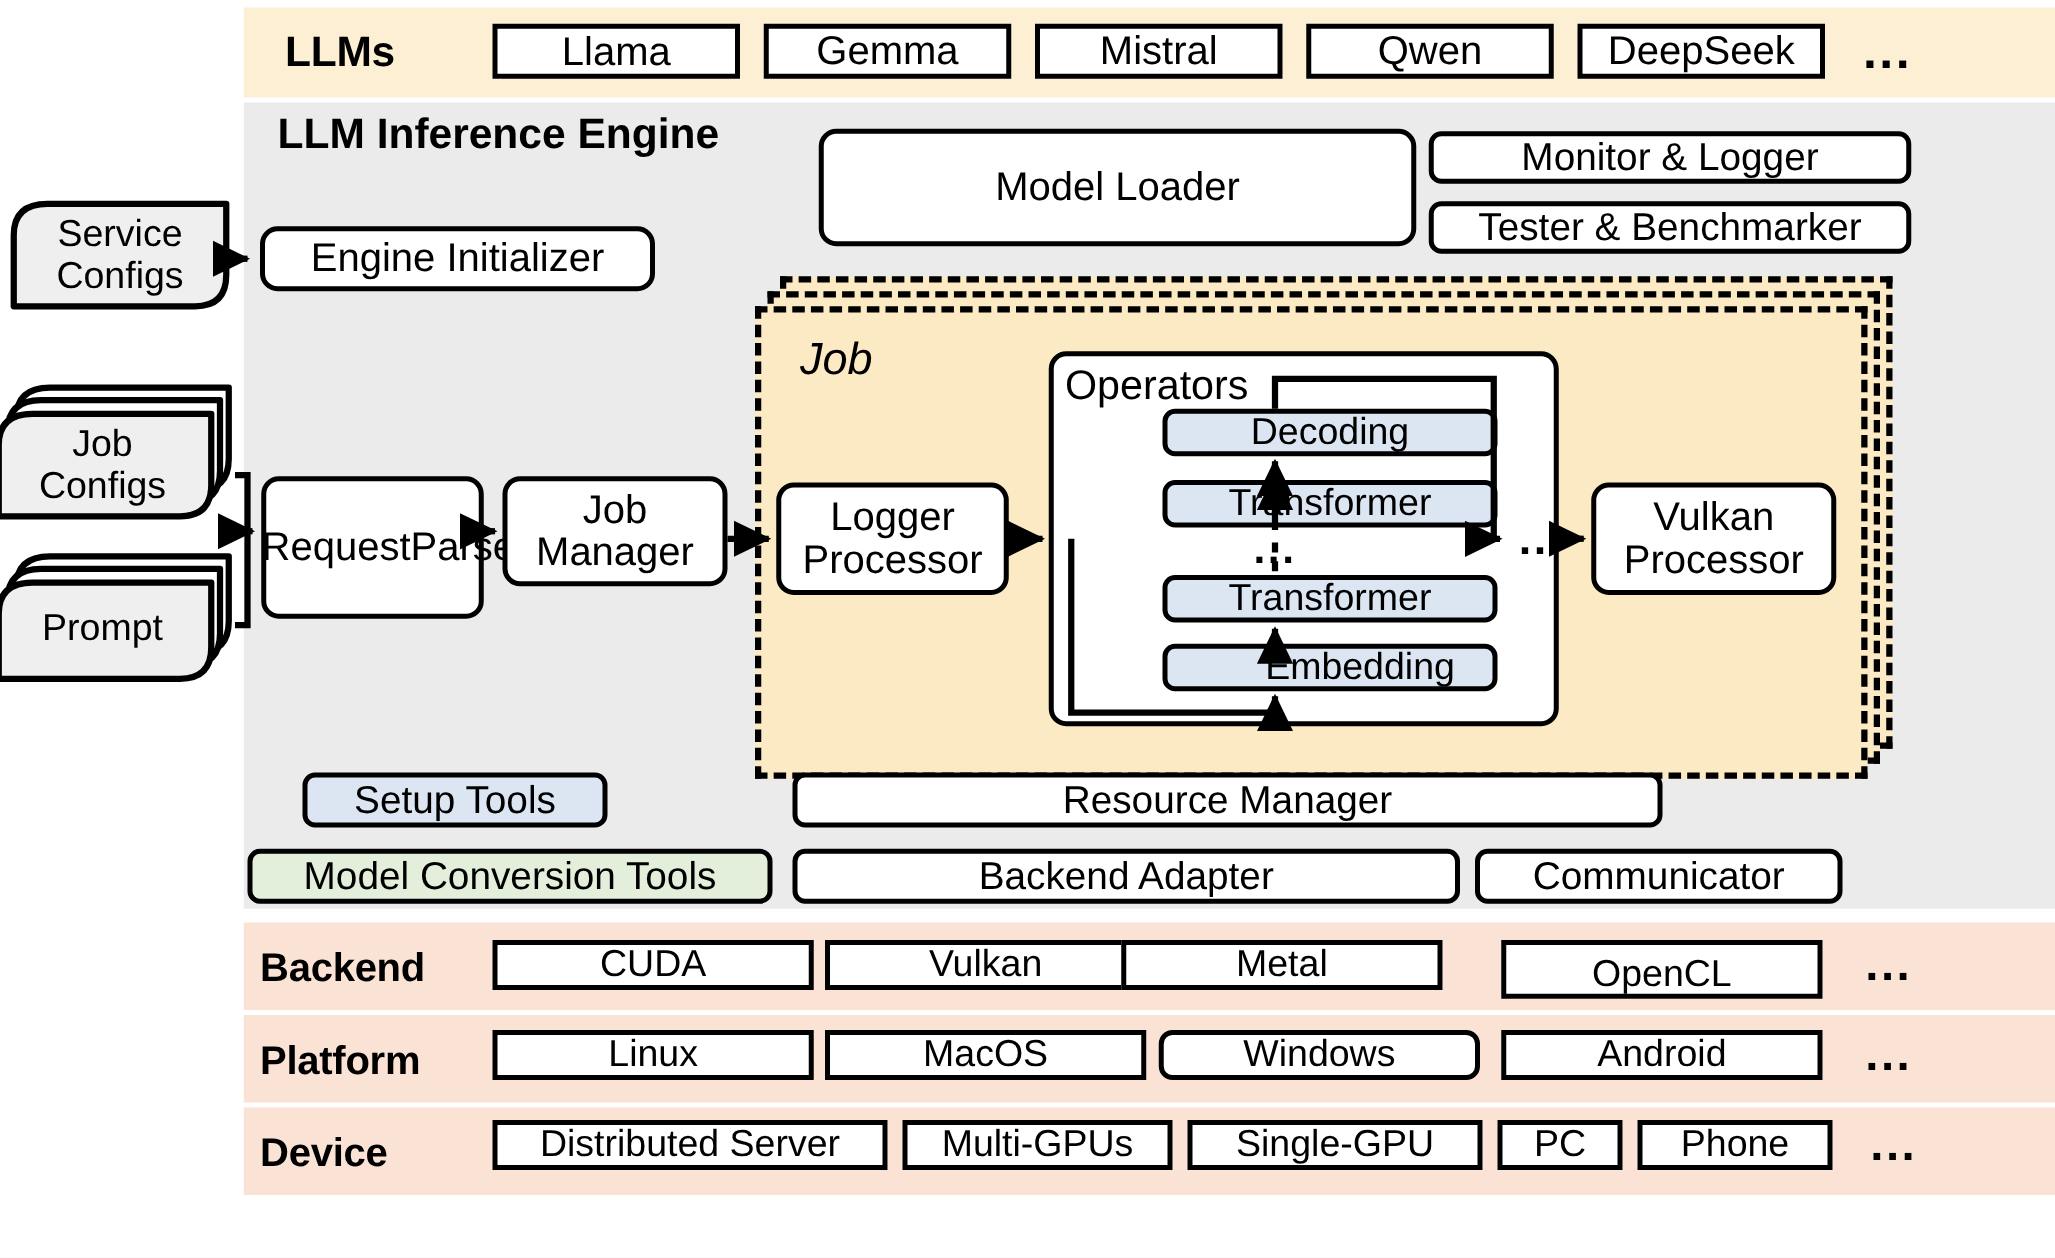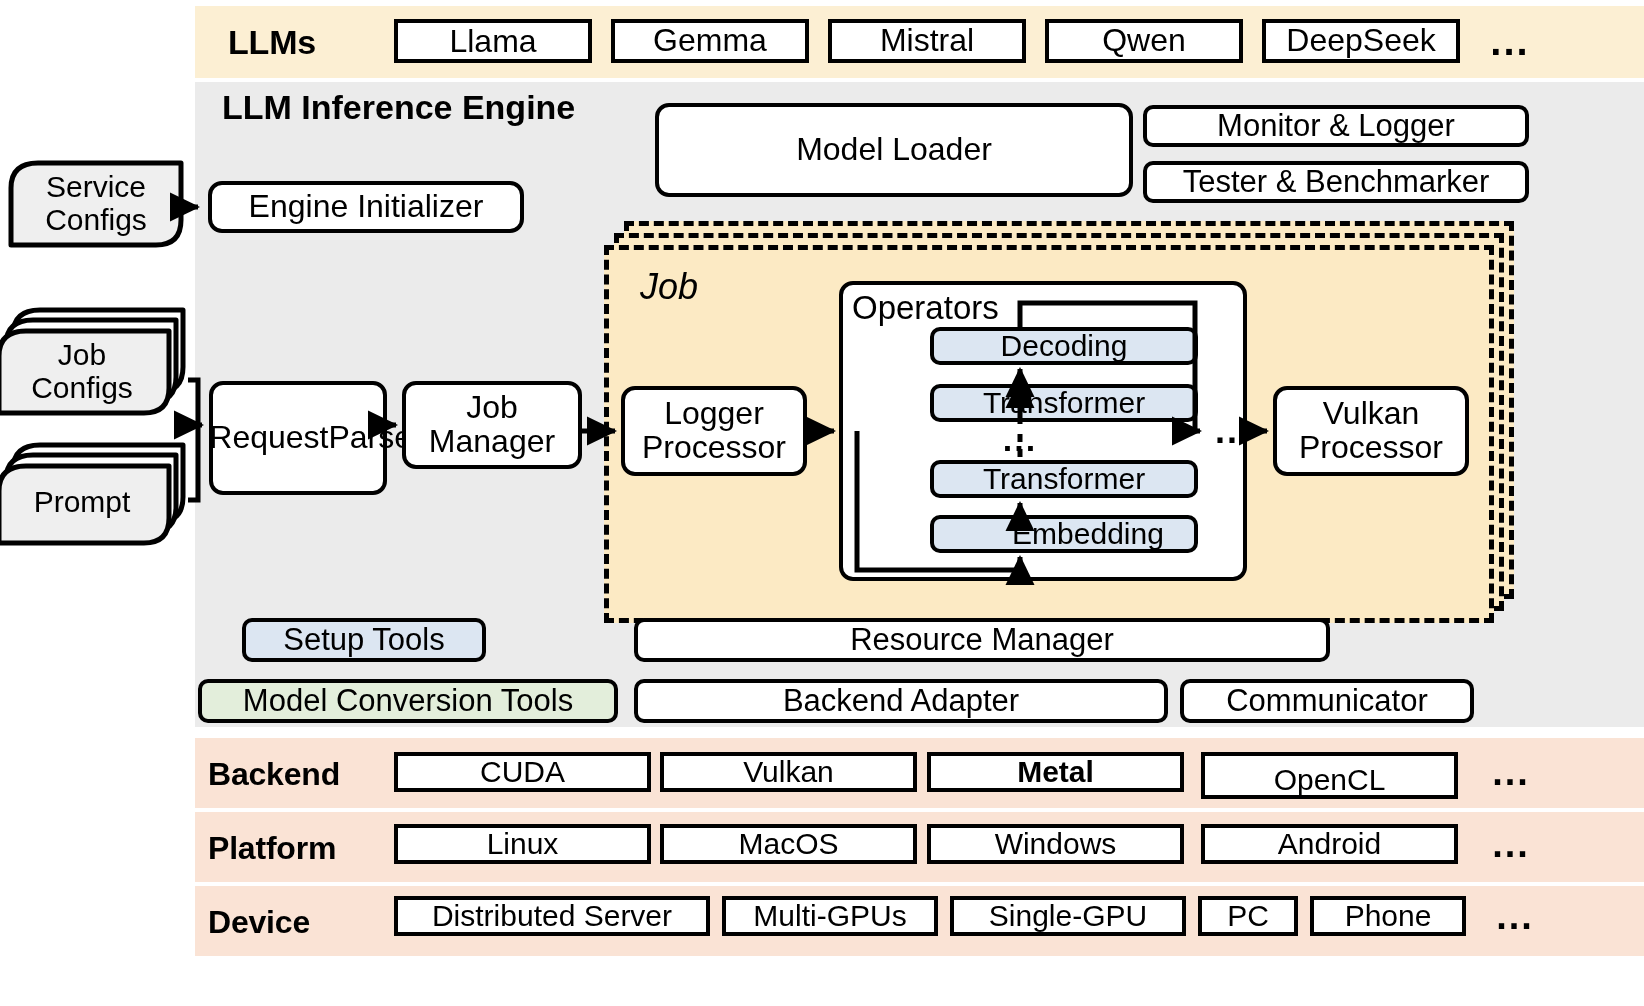--- a/index.html
+++ b/index.html
@@ -170,37 +170,37 @@
 </div>
 
 <div class="band band-peach" style="top:738px;height:70px;"></div>
 <div class="band-label" style="left:208px;top:748px;width:190px;height:52px;font-size:32px;">Backend</div>
 <div class="box sq" style="left:394px;top:752px;width:257px;height:40px;font-size:30px;">
   <span>CUDA</span>
 </div>
 <div class="box sq" style="left:660px;top:752px;width:257px;height:40px;font-size:30px;">
   <span>Vulkan</span>
 </div>
-<div class="box sq" style="left:927px;top:752px;width:257px;height:40px;font-size:30px;font-weight:bold;">
+<div class="box sq" style="left:897px;top:752px;width:257px;height:40px;font-size:30px;">
   <span>Metal</span>
 </div>
 <div class="box sq" style="left:1201px;top:752px;width:257px;height:47px;font-size:30px;align-items:flex-end;">
   <span>OpenCL</span>
 </div>
 <div class="dots" style="left:1478px;top:752px;width:66px;height:40px;font-size:38px;">...</div>
 
 <div class="band band-peach" style="top:812px;height:70px;"></div>
 <div class="band-label" style="left:208px;top:822px;width:190px;height:52px;font-size:32px;">Platform</div>
 <div class="box sq" style="left:394px;top:824px;width:257px;height:40px;font-size:30px;">
   <span>Linux</span>
 </div>
 <div class="box sq" style="left:660px;top:824px;width:257px;height:40px;font-size:30px;">
   <span>MacOS</span>
 </div>
-<div class="box sq" style="left:927px;top:824px;width:257px;height:40px;font-size:30px;">
+<div class="box sq" style="left:927px;top:824px;width:257px;height:40px;font-size:30px;border-radius:11px;">
   <span>Windows</span>
 </div>
 <div class="box sq" style="left:1201px;top:824px;width:257px;height:40px;font-size:30px;">
   <span>Android</span>
 </div>
 <div class="dots" style="left:1478px;top:824px;width:66px;height:40px;font-size:38px;">...</div>
 
 <div class="band band-peach" style="top:886px;height:70px;"></div>
 <div class="band-label" style="left:208px;top:896px;width:190px;height:52px;font-size:32px;">Device</div>
 <div class="box sq" style="left:394px;top:896px;width:316px;height:40px;font-size:30px;">

